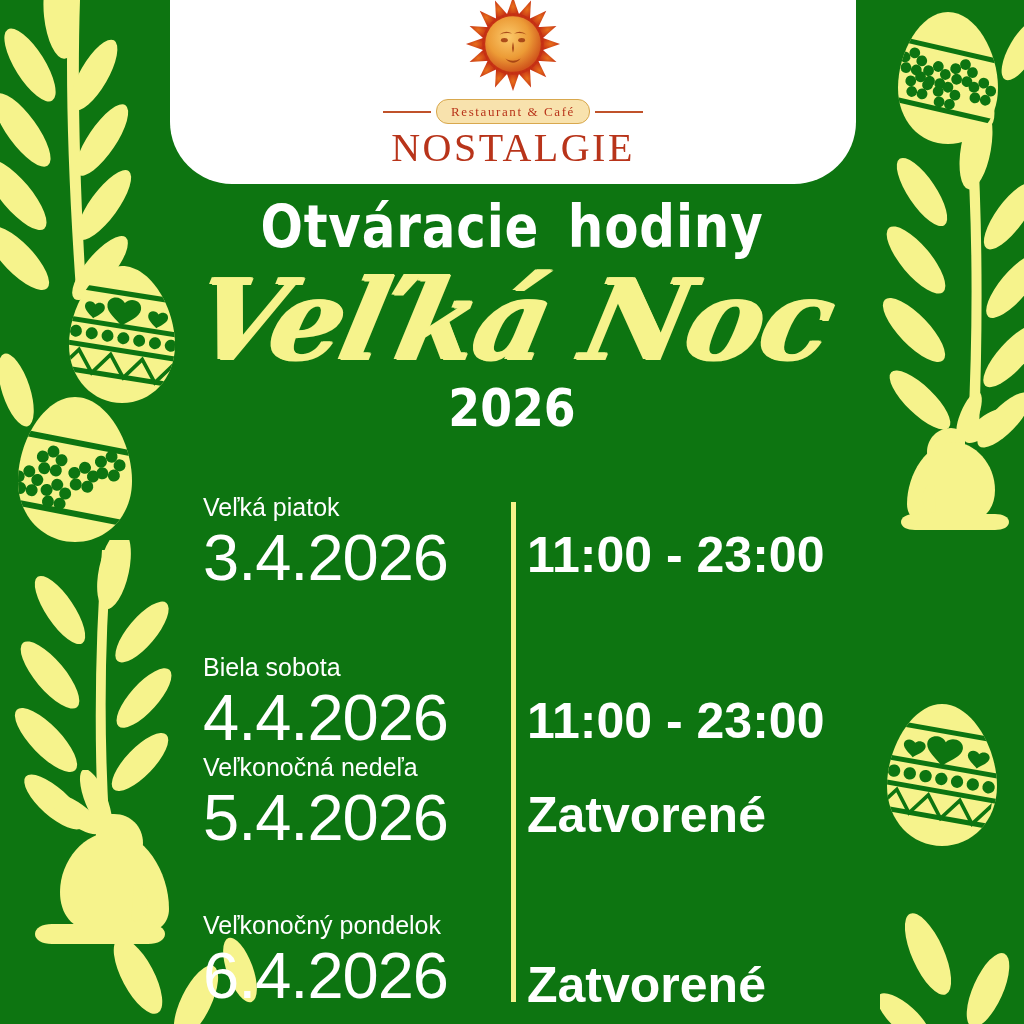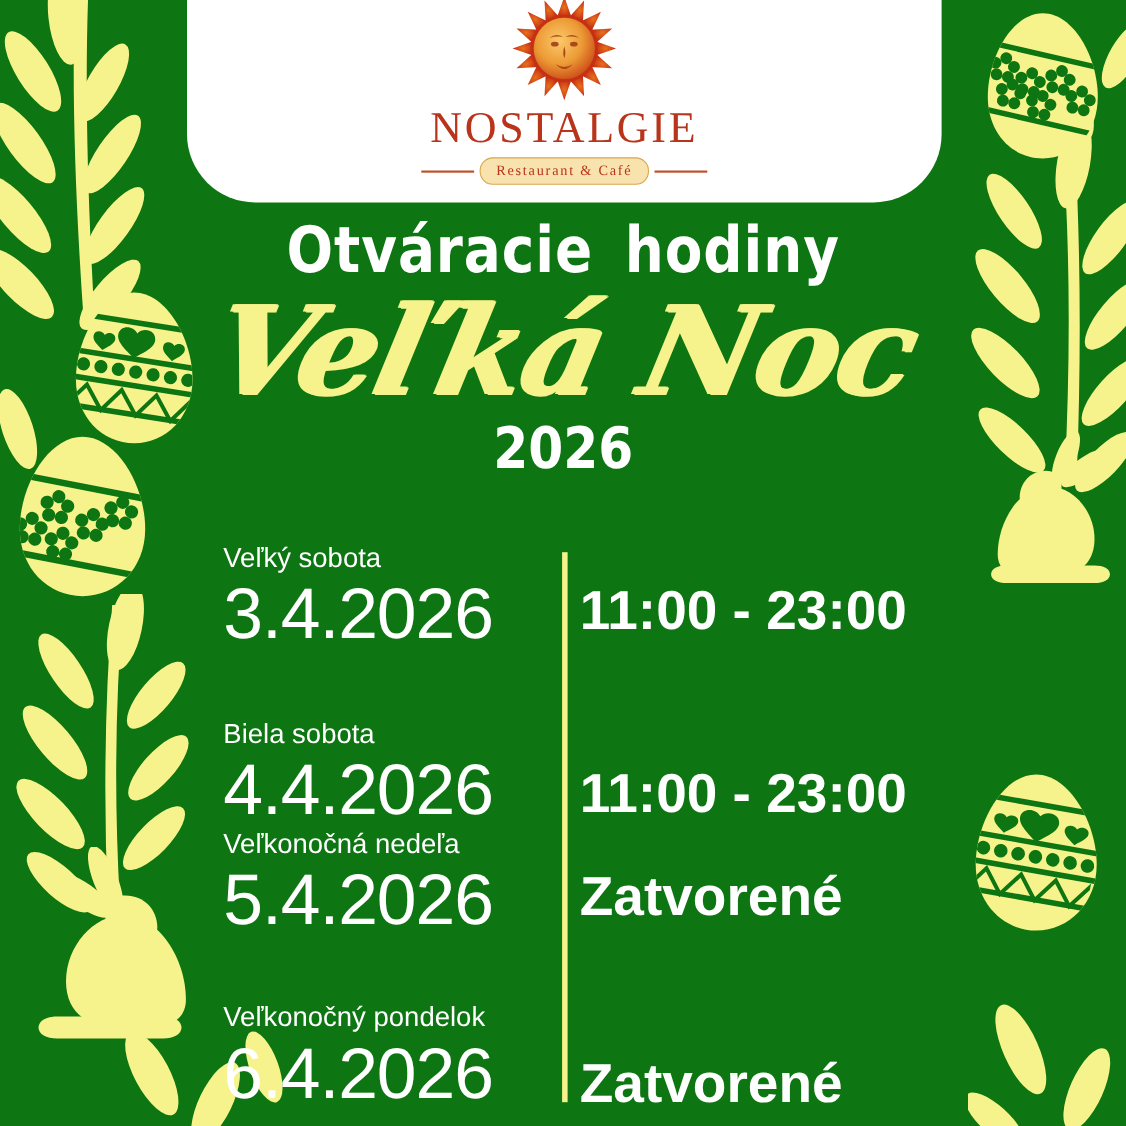--- a/index.html
+++ b/index.html
@@ -457,42 +457,42 @@
       <circle cx="50" cy="50" r="30.5" fill="none" stroke="#c42f14" stroke-width="1.6" stroke-dasharray="1.6 2.4"></circle>
       <g fill="#9e3a10" opacity="0.85">
         <path d="M36 40 q6 -5 13 -1 q-7 -1 -13 1 z"></path>
         <path d="M64 40 q-6 -5 -13 -1 q7 -1 13 1 z"></path>
         <ellipse cx="41" cy="46" rx="3.6" ry="2.2"></ellipse>
         <ellipse cx="59" cy="46" rx="3.6" ry="2.2"></ellipse>
         <path d="M50 48 q-2 7 0 11 q2 -4 0 -11 z"></path>
         <path d="M42 65 q8 5 16 0 q-8 9 -16 0 z"></path>
       </g>
     </svg>
-    <div id="wordmark">NOSTALGIE</div>
     <div id="tagline-wrap">
       <span class="tag-rule"></span>
       <span id="tagline-pill">
         <span id="tagline">Restaurant &amp; Café</span>
       </span>
       <span class="tag-rule"></span>
     </div>
+    <div id="wordmark">NOSTALGIE</div>
   </div>
 
   <div id="headings">
     <div id="heading-main">Otváracie  hodiny</div>
     <div id="heading-script">Veľká Noc</div>
     <div id="heading-year">2026</div>
   </div>
 
   <div id="schedule">
     <div id="divider"></div>
 
     <div class="sched-row" style="top:0px;">
       <div class="sched-left">
-        <div class="day-name">Veľký sobota</div>
+        <div class="day-name">Veľká piatok</div>
         <div class="day-date">3.4.2026</div>
       </div>
       <div class="sched-right">
         <div class="hours">11:00 - 23:00</div>
       </div>
     </div>
 
     <div class="sched-row" style="top:146px;align-items:center;">
       <div class="sched-left">
         <div class="day-name">Biela sobota</div>

